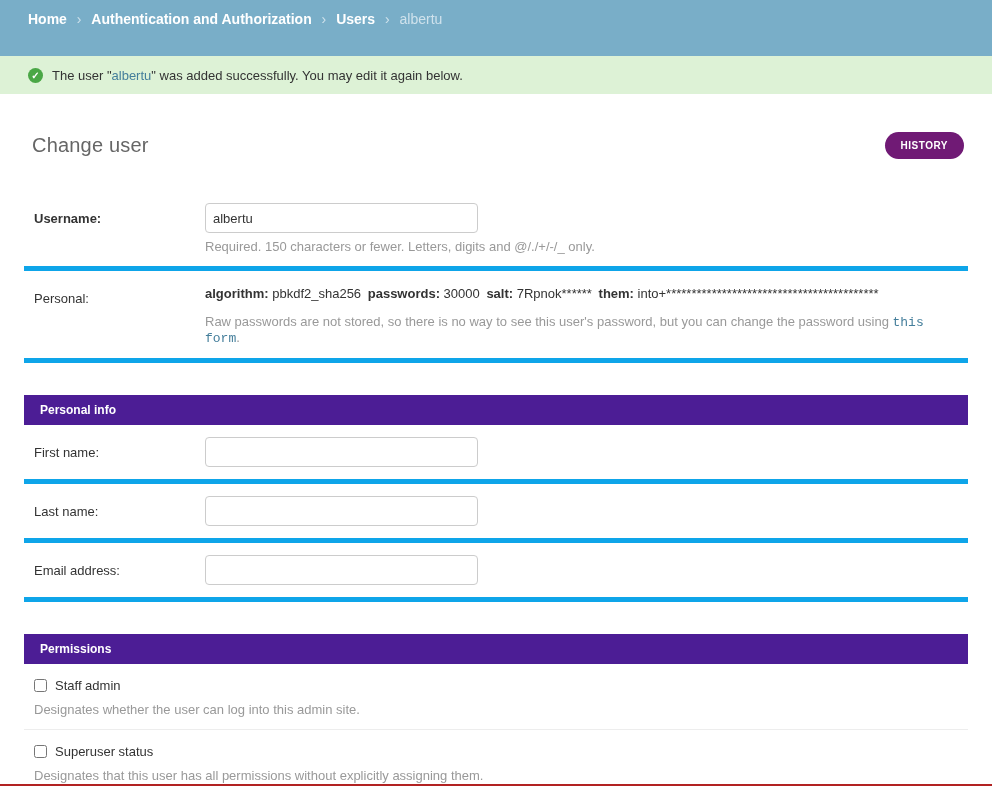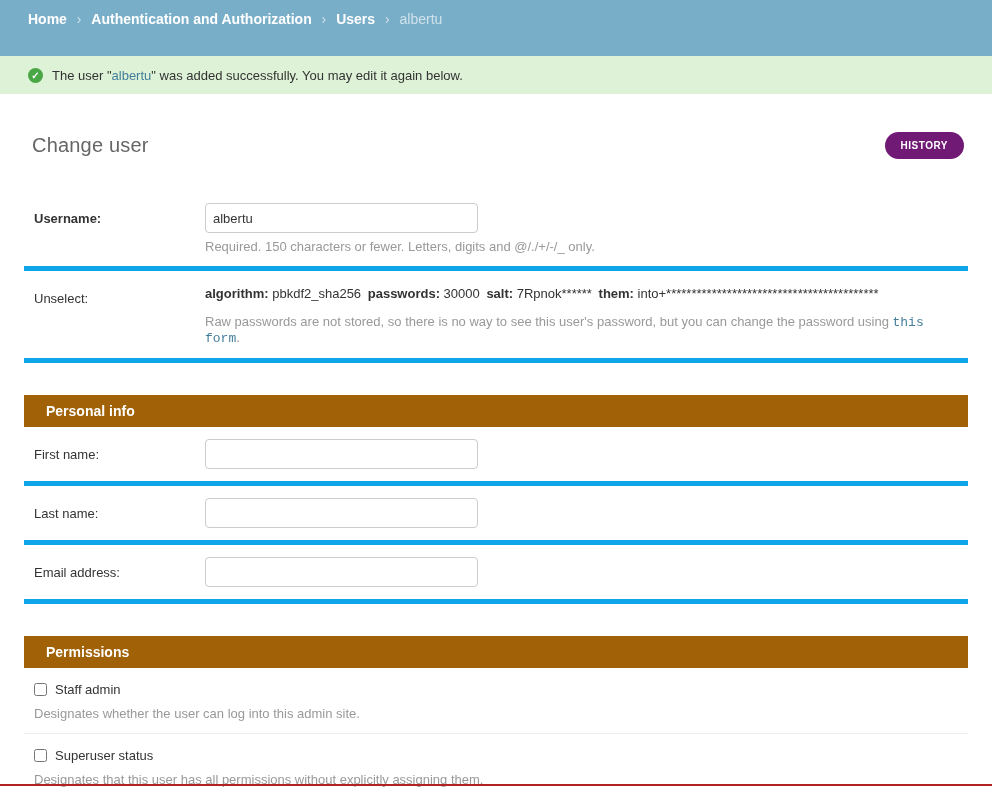--- a/index.html
+++ b/index.html
@@ -32,22 +32,22 @@
   .content-header { display: flex; justify-content: space-between; align-items: center; margin-top: 32px; }
   h1 { font-size: 20px; font-weight: 400; color: #666; margin: 8px; letter-spacing: .2px; }
   .history-btn {
     background: #701a75; color: #fff; font-size: 10px; font-weight: bold;
     letter-spacing: .5px; padding: 8px 16px; border-radius: 15px; border: none;
     text-transform: uppercase; margin-right: 4px; cursor: pointer; font-family: inherit;
   }
   .module { margin-top: 32px; }
   .module.first { margin-top: 26px; }
   .module h2 {
-    background: #a16207; color: #fff; font-size: 14px; font-weight: bold;
-    padding: 8px 22px; margin: 0;
+    background: #4c1d95; color: #fff; font-size: 12px; font-weight: bold;
+    padding: 8px 16px; margin: 0;
   }
   .form-row { display: flex; padding: 12px 10px; border-bottom: 5px solid #0ea5e9; }
   .label-col { width: 171px; flex: none; padding-top: 8px; font-size: 13px; color: #333; }
   .label-bold { font-weight: bold; }
   .field-col { flex: 1; }
   .vTextField {
     width: 273px; height: 30px; border: 1px solid #ccc; border-radius: 4px;
     padding: 0 7px; font-size: 13px; color: #333; font-family: inherit;
   }
   .help { font-size: 13px; color: #999; margin-top: 6px; }
@@ -91,21 +91,21 @@
 
   <div class="module first">
     <div class="form-row">
       <div class="label-col label-bold">Username:</div>
       <div class="field-col">
         <input class="vTextField" type="text" value="albertu" style="">
         <div class="help">Required. 150 characters or fewer. Letters, digits and @/./+/-/_ only.</div>
       </div>
     </div>
     <div class="form-row">
-      <div class="label-col">Unselect:</div>
+      <div class="label-col">Personal:</div>
       <div class="field-col">
         <div class="hash-line">
           <span class="hash-part"><b>algorithm:</b> <span>pbkdf2_sha256</span></span>
           <span class="hash-part"><b>passwords:</b> <span>30000</span></span>
           <span class="hash-part"><b>salt:</b> <span>7Rpnok******</span></span>
           <span class="hash-part"><b>them:</b> <span>into+******************************************</span></span>
         </div>
         <div class="help password-help">
           <span>Raw passwords are not stored, so there is no way to see this user's password, but you can change the password using </span><a href="#">this form</a><span>.</span>
         </div>

